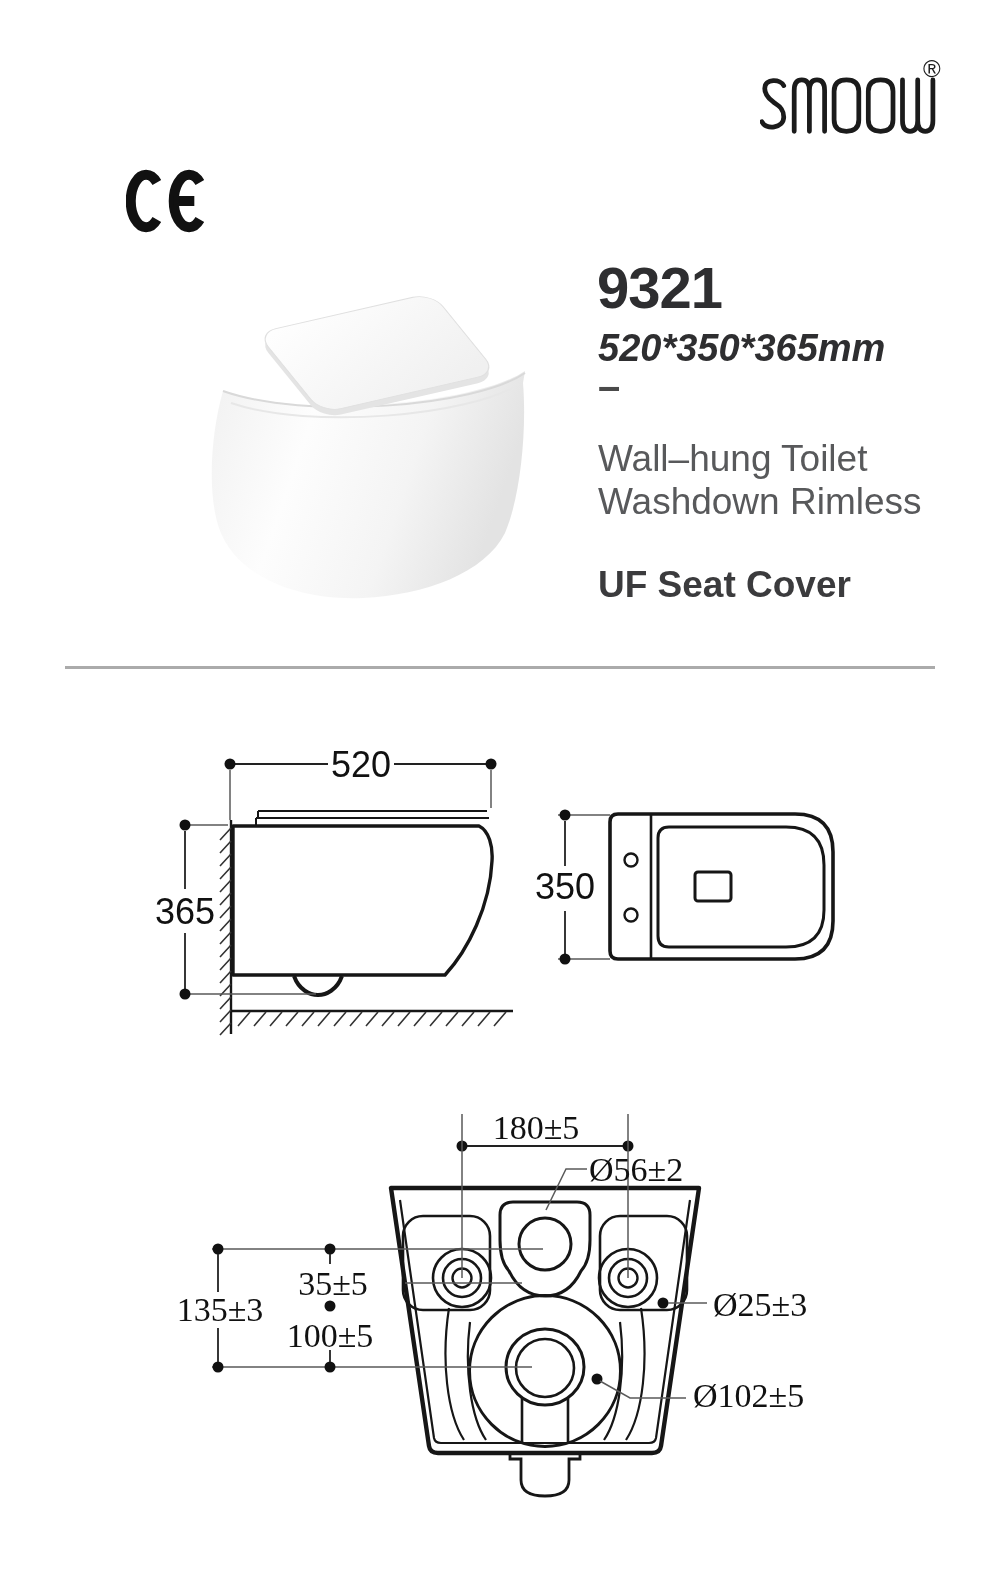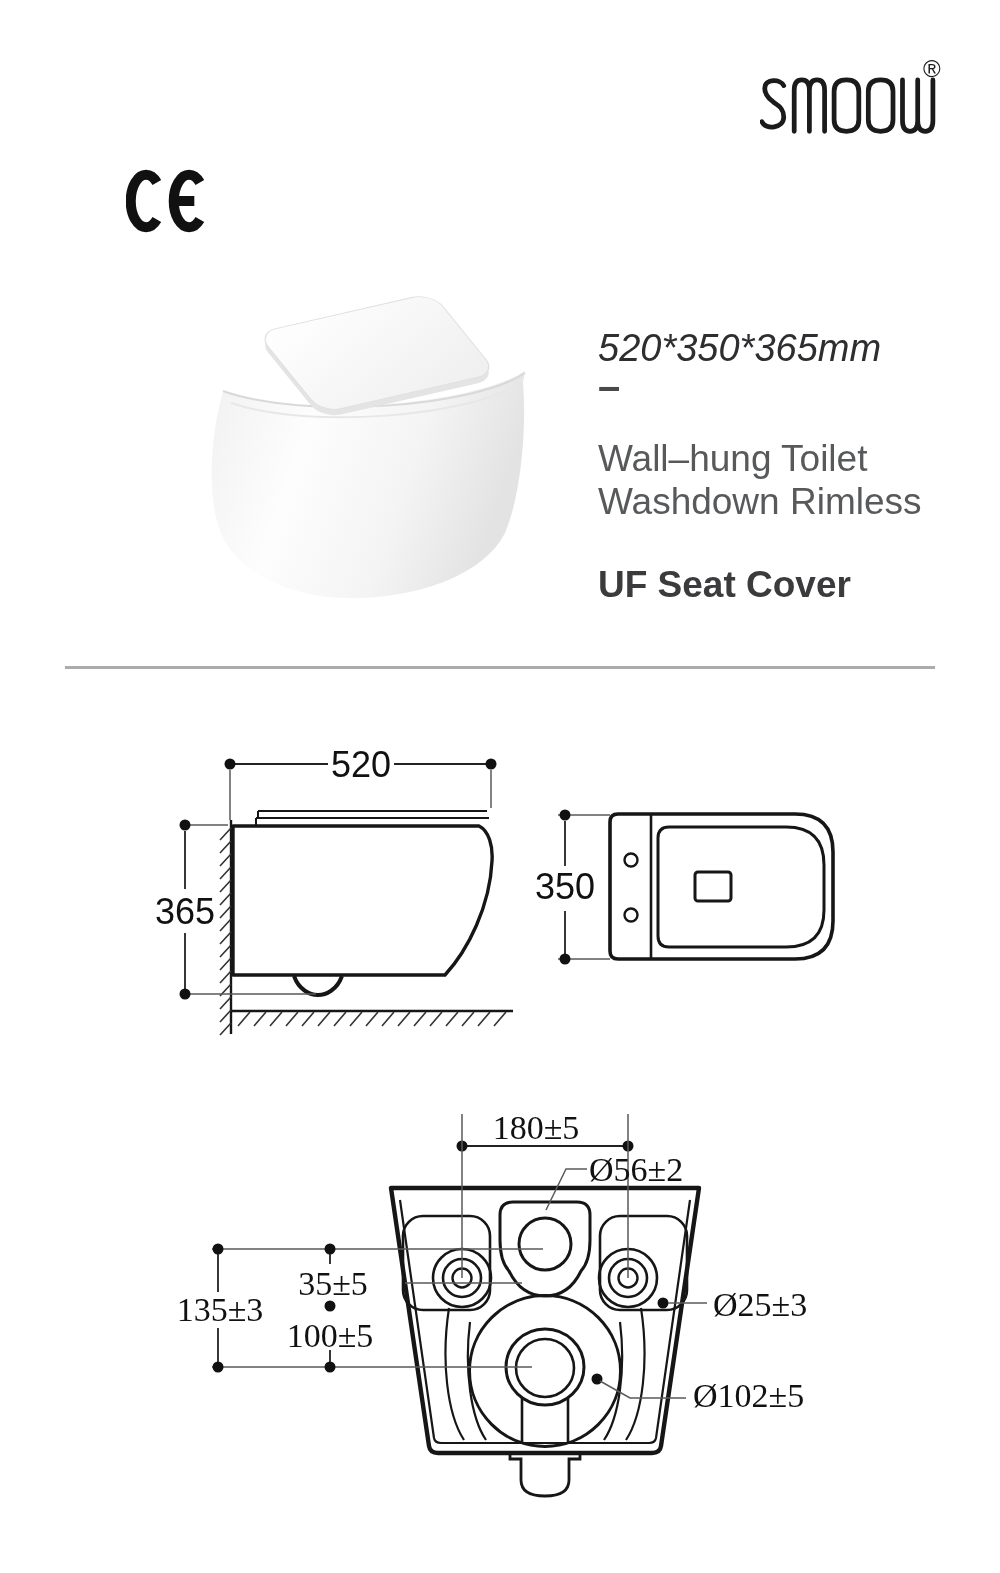--- a/index.html
+++ b/index.html
@@ -1,20 +1,20 @@
 <!DOCTYPE html>
 <html><head>
 <meta charset="utf-8">
 <style>
   html,body{margin:0;padding:0;background:#fff;}
   .page{position:relative;width:1000px;height:1573px;background:#ffffff;overflow:hidden;
         font-family:"Liberation Sans",sans-serif;}
   .abs{position:absolute;}
   .model{left:597px;top:259px;font-size:58px;font-weight:700;letter-spacing:-1px;color:#2e2e30;line-height:1;}
-  .sizespec{left:598px;top:329px;font-size:38px;font-weight:400;font-style:italic;color:#2e2e30;line-height:1;}
+  .sizespec{left:598px;top:329px;font-size:38px;font-weight:700;font-style:italic;color:#2e2e30;line-height:1;}
   .dash{left:598px;top:366px;font-size:40px;font-weight:700;color:#4a4a4a;line-height:1;}
   .feature{left:598px;font-size:37px;line-height:1;color:#58595b;font-weight:400;}
   .f-type{top:440px;}
   .f-flush{top:483px;}
   .f-seat{top:526px;color:#3b3b3d;font-weight:600;margin-top:40px;}
   .regmark{left:923px;top:57px;font-size:24px;color:#1b1b1b;line-height:1;}
   .divider{left:65px;top:666px;width:870px;height:3px;background:#ababab;}
   svg{position:absolute;}
   svg text{user-select:none;}
   .t-sans{font-family:"Liberation Sans",sans-serif;font-size:36px;fill:#111;}
@@ -59,20 +59,21 @@
     </defs>
     <path d="M128,108 C116,150 112,210 124,245 C140,292 200,318 268,315
              C330,312 390,290 410,250 C425,215 432,150 428,100 L430,88
              C380,122 210,135 128,108 Z" fill="url(#gBody)"></path>
     <path d="M128,108 C210,137 380,124 430,90" fill="none" stroke="#d9d9d9" stroke-width="2"></path>
     <path d="M136,120 C216,147 374,133 424,101" fill="none" stroke="#e7e7e7" stroke-width="2"></path>
     <rect x="0" y="0" width="240" height="150" rx="26" transform="matrix(0.729,-0.167,0.433,0.533,162,56)" fill="#e4e4e4"></rect>
     <rect x="0" y="0" width="240" height="150" rx="26" transform="matrix(0.729,-0.167,0.433,0.533,162,50)" fill="url(#gLid)" stroke="#e0e0e0" stroke-width="1.5"></rect>
   </svg>
 
+  <div class="abs model">9321</div>
   <div class="abs sizespec">520*350*365mm</div>
   <div class="abs dash">–</div>
   <div class="abs feature f-flush">Washdown Rimless</div>
   <div class="abs feature f-type">Wall–hung Toilet</div>
   <div class="abs feature f-seat">UF Seat Cover</div>
 
   <div class="abs divider"></div>
 
   <svg style="left:0;top:690px;" width="1000" height="883" viewBox="0 690 1000 883">
 

